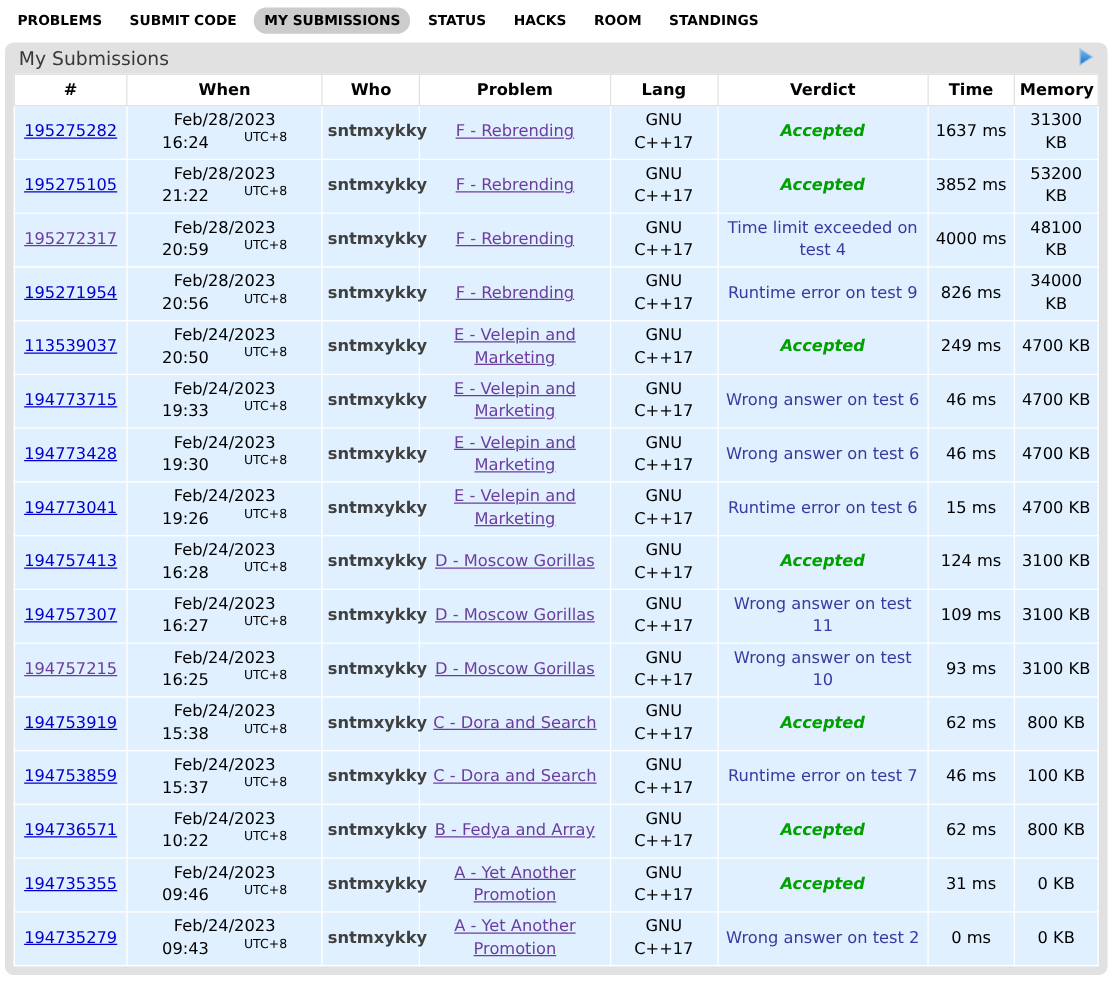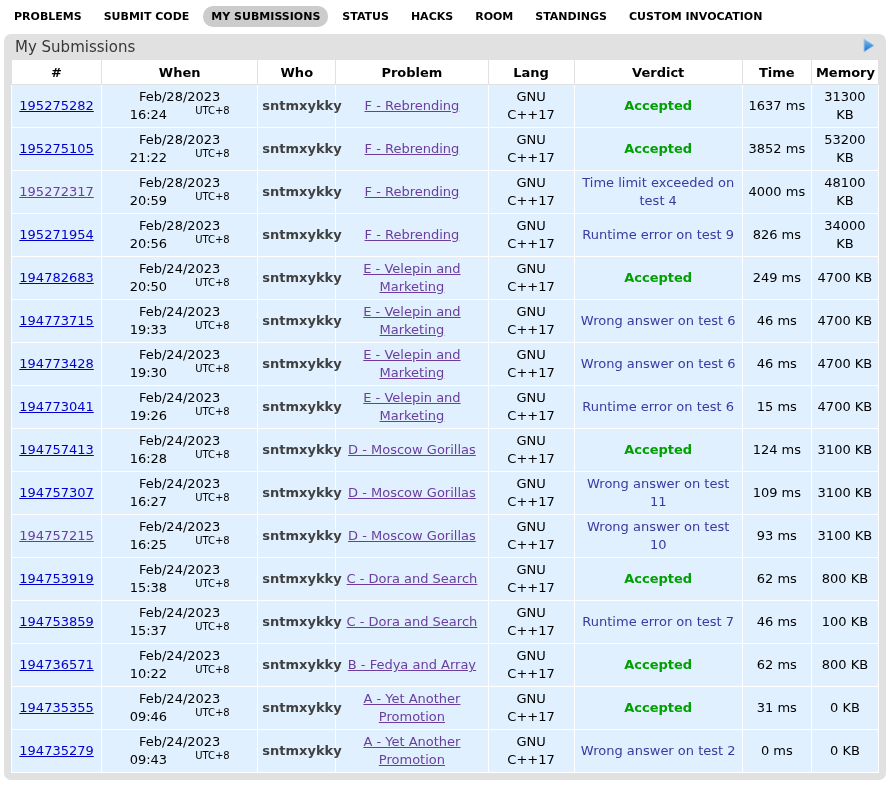--- a/index.html
+++ b/index.html
@@ -25,35 +25,34 @@
   table{width:100%;border-collapse:collapse;table-layout:fixed;font-size:13px;background:#fff;}
   th{background:#fff;border:1px solid #e1e1e1;height:25px;font-size:13px;font-weight:bold;
      text-align:center;padding:2px 4px;}
   td{background:var(--row-bg);border:1px solid #ffffff;height:43px;text-align:center;
      vertical-align:middle;padding:2px 4px;line-height:1.35;}
   a.lnk{color:var(--link);cursor:pointer;}
   a.lnk.visited{color:var(--visited-link);}
   .who{color:#404040;font-weight:bold;}
   .lang{display:inline-block;max-width:52px;}
   .verdict{color:var(--rejected);}
-  .verdict.accepted{color:var(--accepted);font-weight:bold;}
+  .verdict.accepted{color:var(--accepted);font-weight:bold;font-style:italic;}
   sup.tz{font-size:10px;line-height:0;margin-left:28px;}
 </style>
 </head>
 <body>
 
 <div class="topnav" id="topnav">
     <a class="nav-item">PROBLEMS</a>
     <a class="nav-item">SUBMIT CODE</a>
     <a class="nav-item active">MY SUBMISSIONS</a>
     <a class="nav-item">STATUS</a>
     <a class="nav-item">HACKS</a>
     <a class="nav-item">ROOM</a>
     <a class="nav-item">STANDINGS</a>
-    <a class="nav-item">CUSTOM INVOCATION</a>
   </div>
 
 <div class="datatable">
   <div class="datatable-caption">
     <span>My Submissions</span>
     <button class="arrow-btn">
       <span>
         <svg width="13" height="15" viewBox="0 0 13 15">
           <defs>
             <linearGradient id="ag" x1="0" y1="0" x2="0" y2="1">
@@ -137,21 +136,21 @@
             <div><span>20:56</span><sup class="tz">UTC+8</sup></div>
           </td>
           <td><span class="who">sntmxykky</span></td>
           <td><a class="lnk visited" href="#">F - Rebrending</a></td>
           <td><span class="lang">GNU C++17</span></td>
           <td><span class="verdict rejected">Runtime error on test 9</span></td>
           <td><span>826 ms</span></td>
           <td><span>34000 KB</span></td>
         </tr>
         <tr>
-          <td><a class="lnk" href="#">194782683</a></td>
+          <td><a class="lnk" href="#">113539037</a></td>
           <td>
             <div>Feb/24/2023</div>
             <div><span>20:50</span><sup class="tz">UTC+8</sup></div>
           </td>
           <td><span class="who">sntmxykky</span></td>
           <td><a class="lnk visited" href="#">E - Velepin and Marketing</a></td>
           <td><span class="lang">GNU C++17</span></td>
           <td><span class="verdict accepted">Accepted</span></td>
           <td><span>249 ms</span></td>
           <td><span>4700 KB</span></td>

